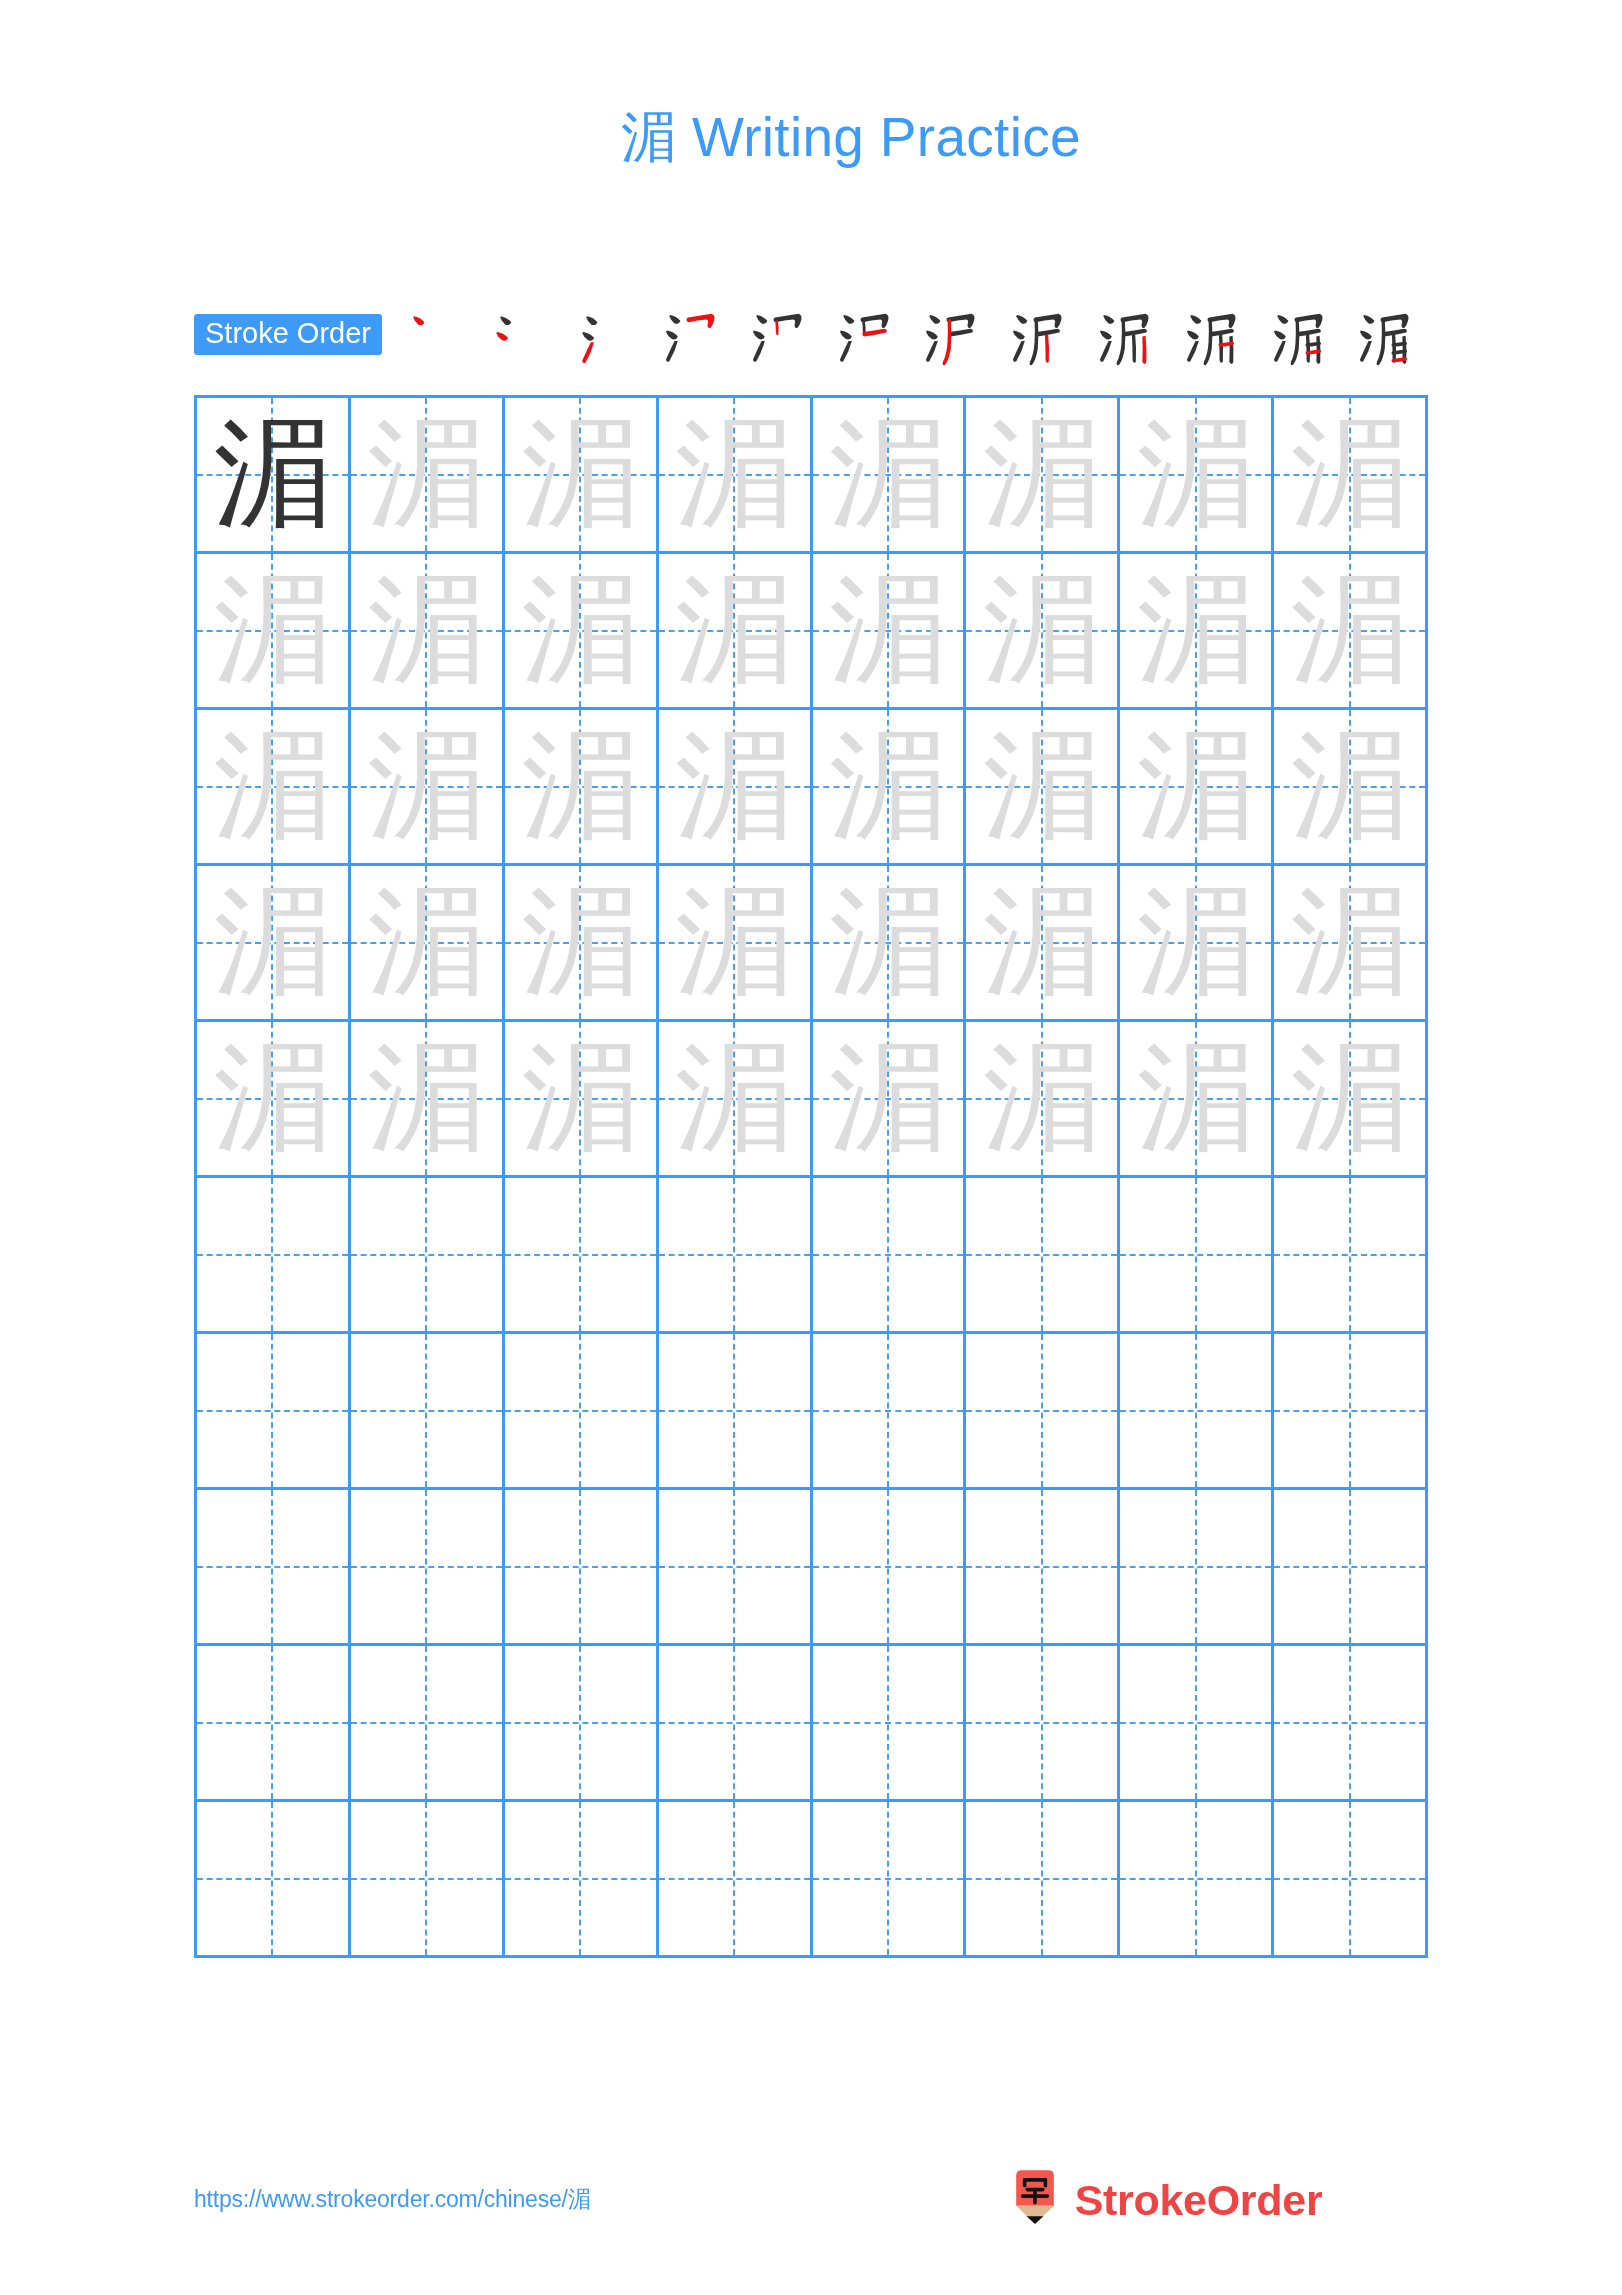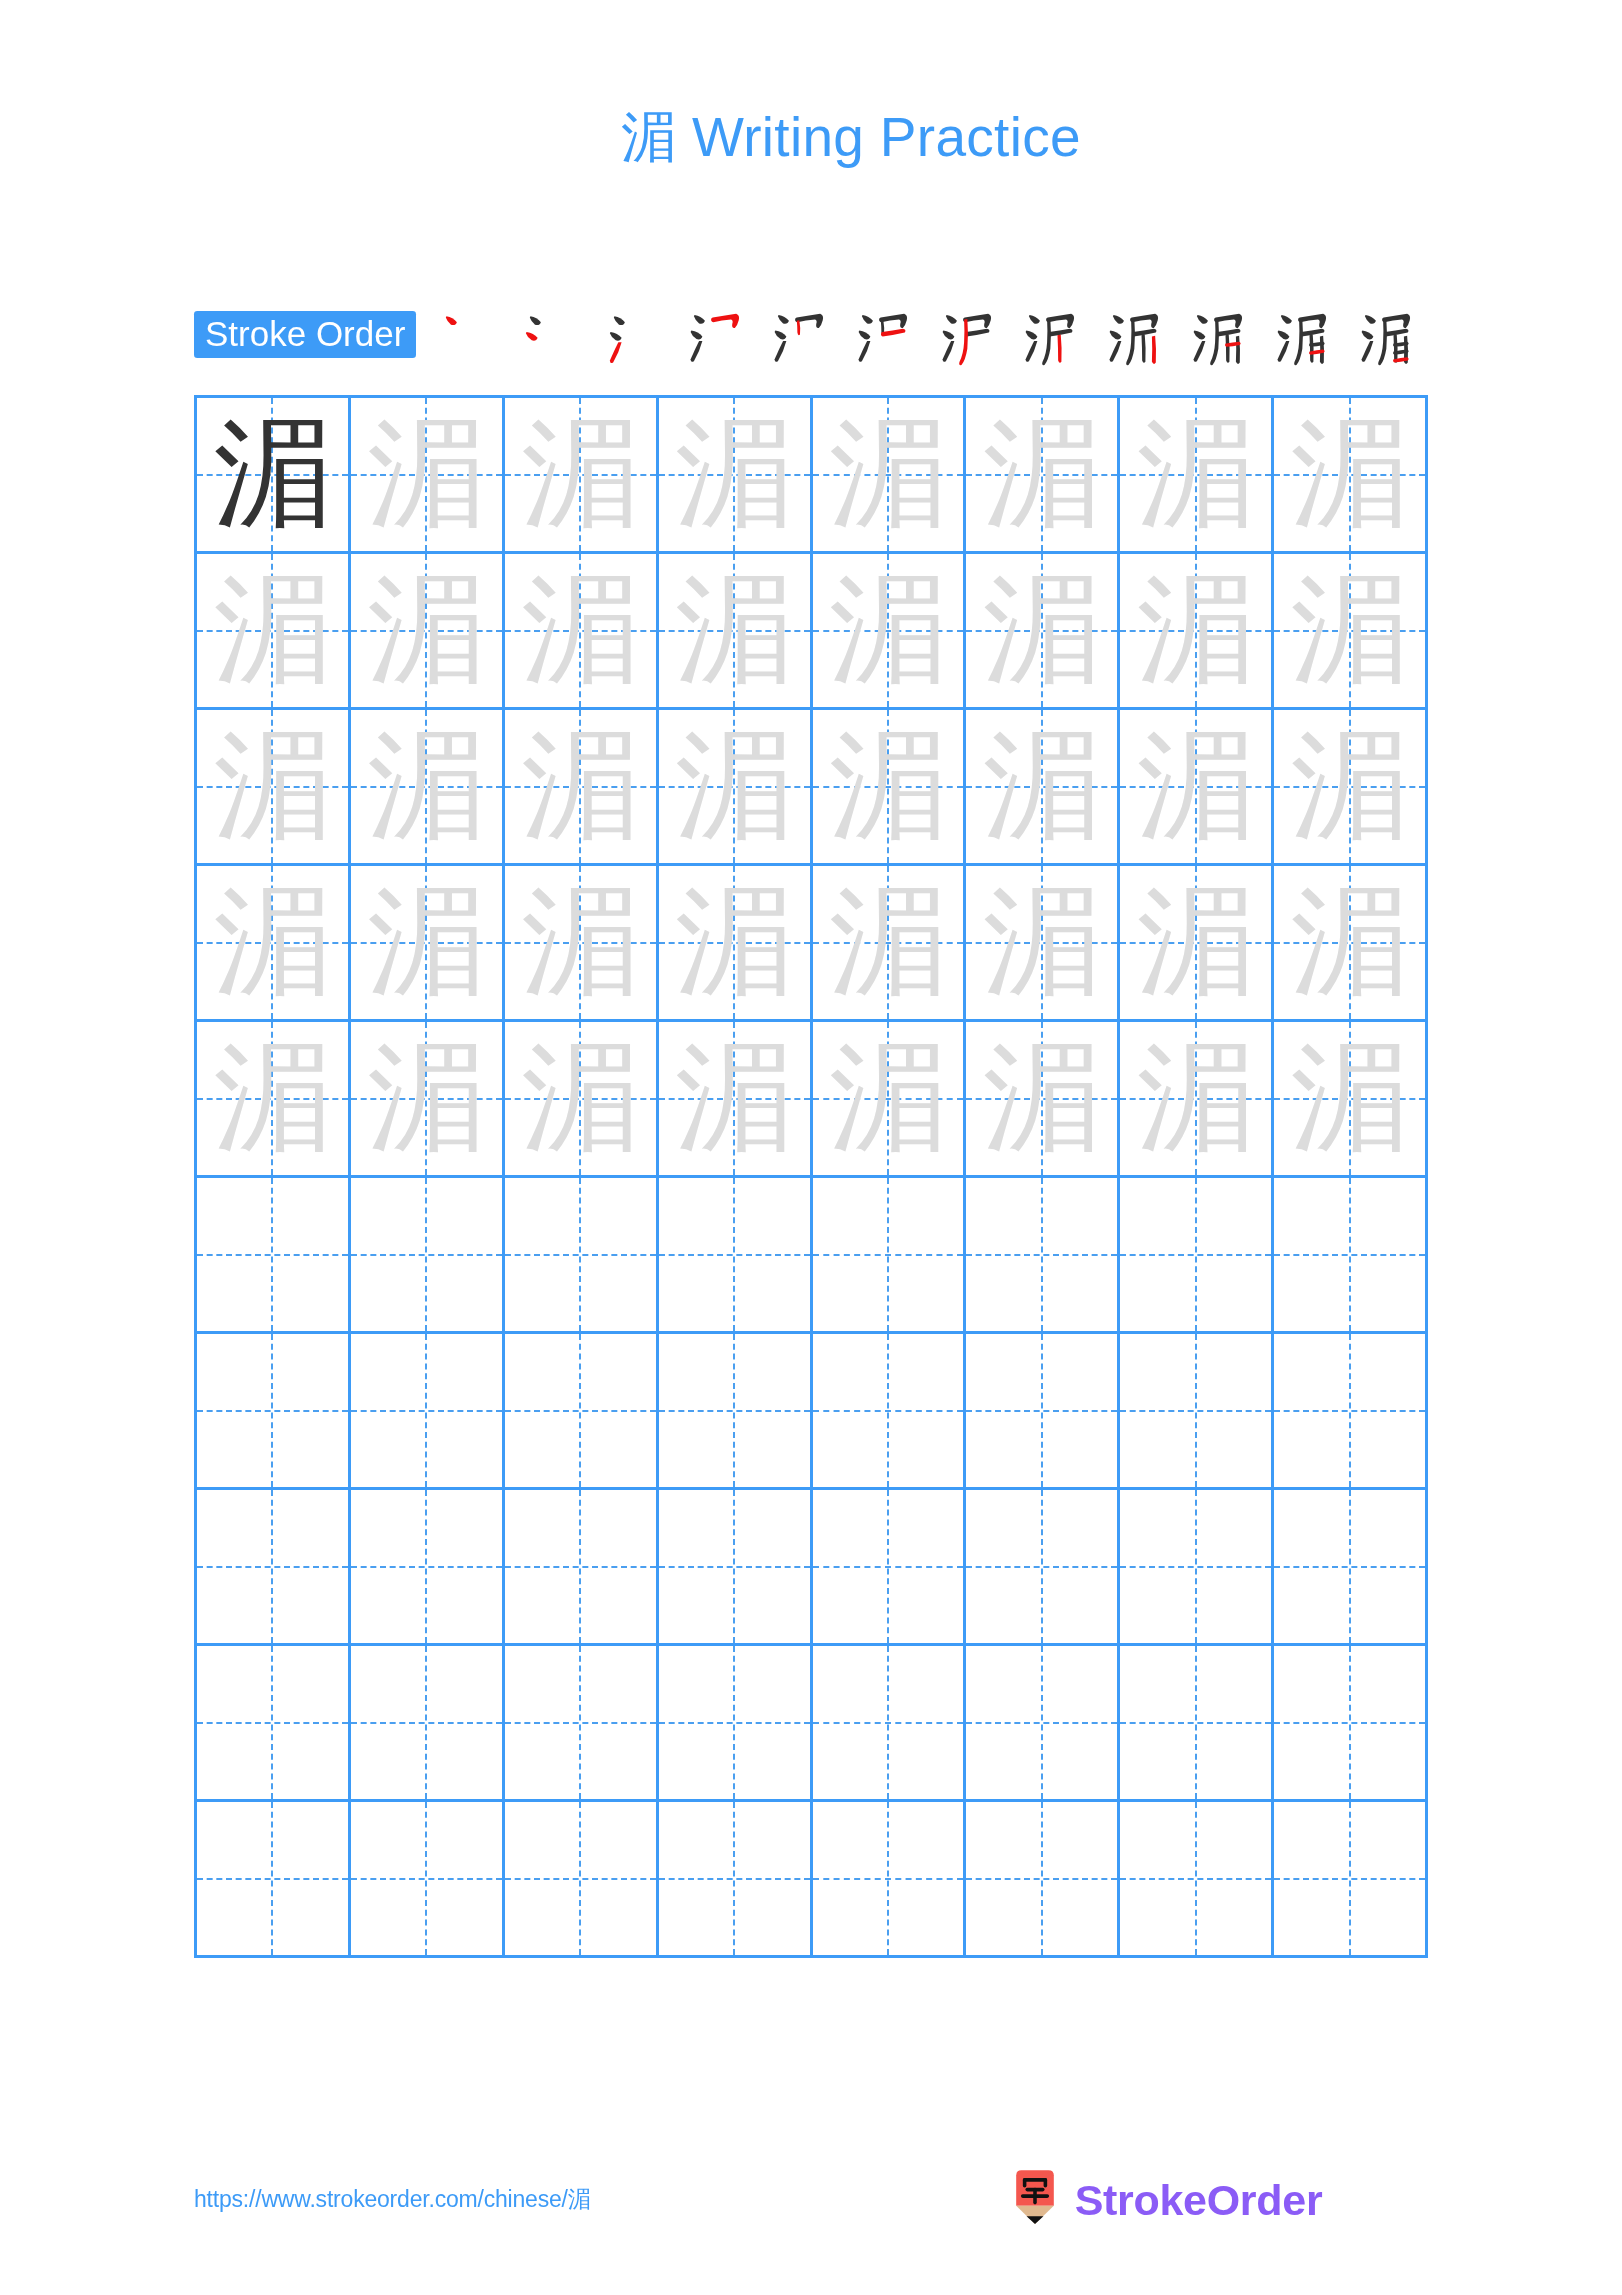--- a/index.html
+++ b/index.html
@@ -39,21 +39,21 @@
     left: 194px;
     top: 302px;
     width: 1237px;
     height: 65px;
     display: flex;
     align-items: center;
   }
   .stroke-order-badge {
     background: #3d9bf7;
     color: #ffffff;
-    font-size: 35px;
+    font-size: 29px;
     font-weight: 400;
     padding: 5.2px 11px 7.2px 11px;
     border-radius: 3.3px;
     white-space: nowrap;
     line-height: 1;
     flex: 0 0 auto;
   }
   .stroke-steps {
     display: flex;
     align-items: flex-end;
@@ -158,21 +158,21 @@
   }
   .brand-logo {
     width: 48px;
     height: 60px;
     position: relative;
     flex: 0 0 auto;
   }
   .brand-text {
     font-size: 43px;
     font-weight: bold;
-    color: #8b5cf6;
+    color: #ef4444;
     margin-left: 15.7px;
     letter-spacing: -0.3px;
     white-space: nowrap;
     line-height: 1;
   }
 </style>
 </head>
 <body>
 
 <div class="page-title">

